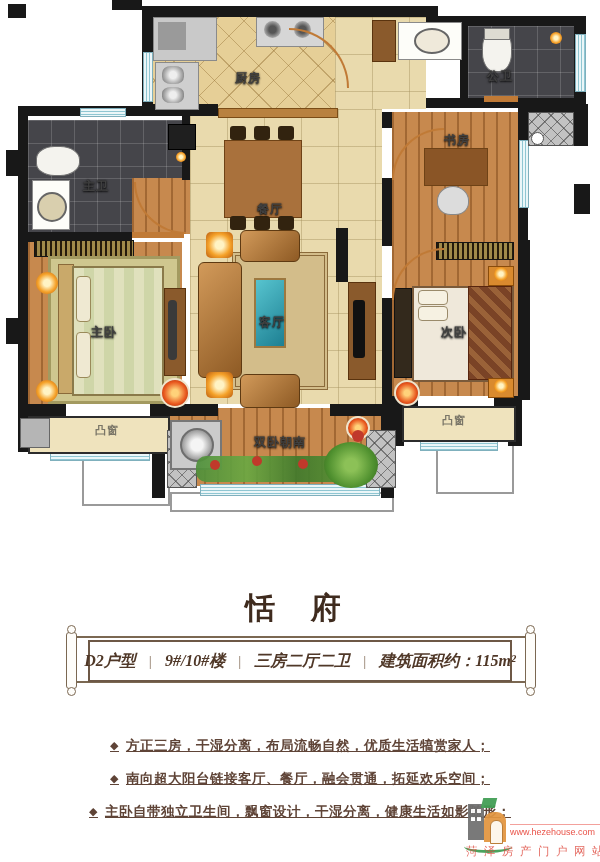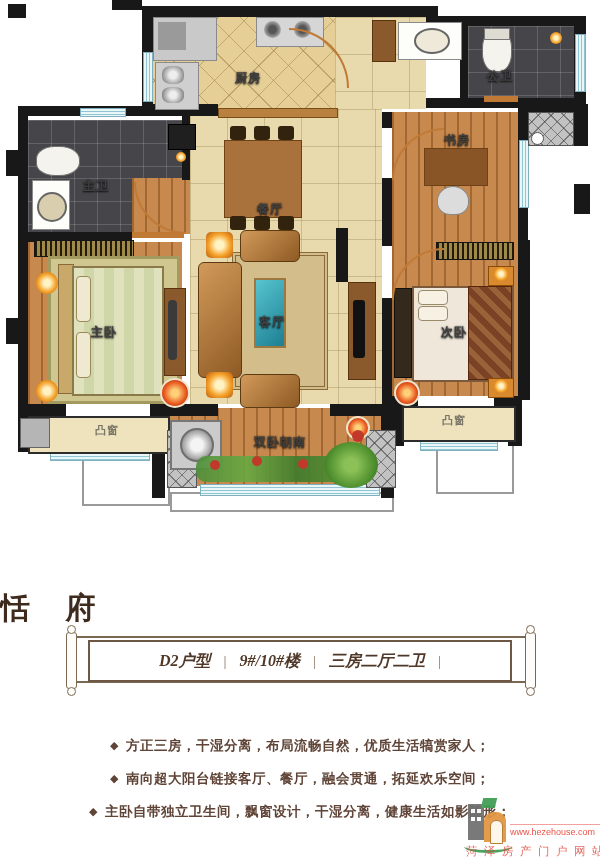--- a/index.html
+++ b/index.html
@@ -44,33 +44,33 @@
   .bed2{position:absolute;background:#efe8da;border:2px solid #7a5a3a;}
   .blanket{position:absolute;background:repeating-linear-gradient(45deg,#7a4326 0 6px,#9a6238 6px 12px);border:1px solid #58250e;}
   .washer{position:absolute;background:#cbcbcb;border:2px solid #777;}
   .drum{position:absolute;background:radial-gradient(circle,#f4f4f4 28%,#979797 72%);border:2px solid #6e6e6e;border-radius:50%;}
   .greenband{position:absolute;background:linear-gradient(90deg,#4e8f3a,#6aa842 30%,#3f7a2c 60%,#5d9c38);border-radius:10px;opacity:.92;}
   .bush{position:absolute;background:radial-gradient(circle,#8cc157 18%,#4e8f2e 65%,#35641e);border-radius:50%;}
   .reddot{position:absolute;background:#c0392b;border-radius:50%;}
   .arc{position:absolute;border:0 solid #c07a36;}
   .rlab{position:absolute;transform:translate(-50%,-50%);font-size:12px;font-weight:bold;color:#404040;
         text-shadow:0 1px 2px rgba(0,0,0,.85),0 0 2px rgba(0,0,0,.55);letter-spacing:1px;white-space:nowrap;}
-  #plan-title{position:absolute;left:0;top:588px;width:600px;text-align:left;
+  #plan-title{position:absolute;left:0;top:588px;width:600px;text-align:center;
      font-family:"Liberation Serif","DejaVu Serif",serif;font-weight:bold;font-size:30px;
      color:#3f2b1e;letter-spacing:14px;}
   .scrline{position:absolute;background:#7b6852;}
   .rod{position:absolute;background:#fefdfa;border:1px solid #7b6852;border-radius:3px;}
   .knob{position:absolute;width:7px;height:7px;background:#fefdfa;border:1px solid #7b6852;border-radius:50%;}
   #banner-box{position:absolute;left:88px;top:640px;width:420px;height:38px;border:2px solid #6d5846;
      display:flex;align-items:center;justify-content:center;gap:13px;
      font-family:"Liberation Serif","DejaVu Serif",serif;font-style:italic;font-weight:bold;
      font-size:16px;color:#503828;white-space:nowrap;}
   #banner-box .sep{font-style:normal;font-weight:normal;color:#8a7360;font-size:15px;}
   .feat{position:absolute;left:0;width:600px;text-align:center;font-size:13.5px;font-weight:bold;
-     color:#5f4437;letter-spacing:.5px;white-space:nowrap;}
+     color:#5f4437;letter-spacing:.5px;white-space:nowrap;text-decoration:underline;}
   .feat .dia{font-size:11px;margin-right:7px;position:relative;top:-1px;}
   
   #logo{position:absolute;left:464px;top:794px;width:136px;height:68px;opacity:.93;z-index:6;}
   #logo-name{position:absolute;left:46px;top:6px;font-size:17px;font-weight:bold;color:#e8473c;letter-spacing:1px;white-space:nowrap;}
   #logo-url{position:absolute;left:46px;top:30px;width:90px;font-size:9px;font-weight:normal;color:#e8473c;
      border-top:1px solid rgba(232,71,60,.55);padding-top:2px;white-space:nowrap;}
   #logo-tag{position:absolute;left:2px;top:50px;font-size:11.5px;color:rgba(220,60,48,.82);letter-spacing:6.5px;white-space:nowrap;}
 </style>
 </head>
 <body>
@@ -259,20 +259,21 @@
     <div class="knob" style="left:67px;top:687px;"></div>
     <div class="knob" style="left:526px;top:625px;"></div>
     <div class="knob" style="left:526px;top:687px;"></div>
     <div id="banner-box">
       <span>D2户型</span>
       <span class="sep">|</span>
       <span>9#/10#楼</span>
       <span class="sep">|</span>
       <span>三房二厅二卫</span>
       <span class="sep">|</span>
+      <span>建筑面积约：115m²</span>
     </div>
   </div>
 
   <div class="feat" style="top:737px;">
     <span class="dia">◆</span><span>方正三房，干湿分离，布局流畅自然，优质生活犒赏家人；</span>
   </div>
   <div class="feat" style="top:770px;">
     <span class="dia">◆</span><span>南向超大阳台链接客厅、餐厅，融会贯通，拓延欢乐空间；</span>
   </div>
   <div class="feat" style="top:803px;">

